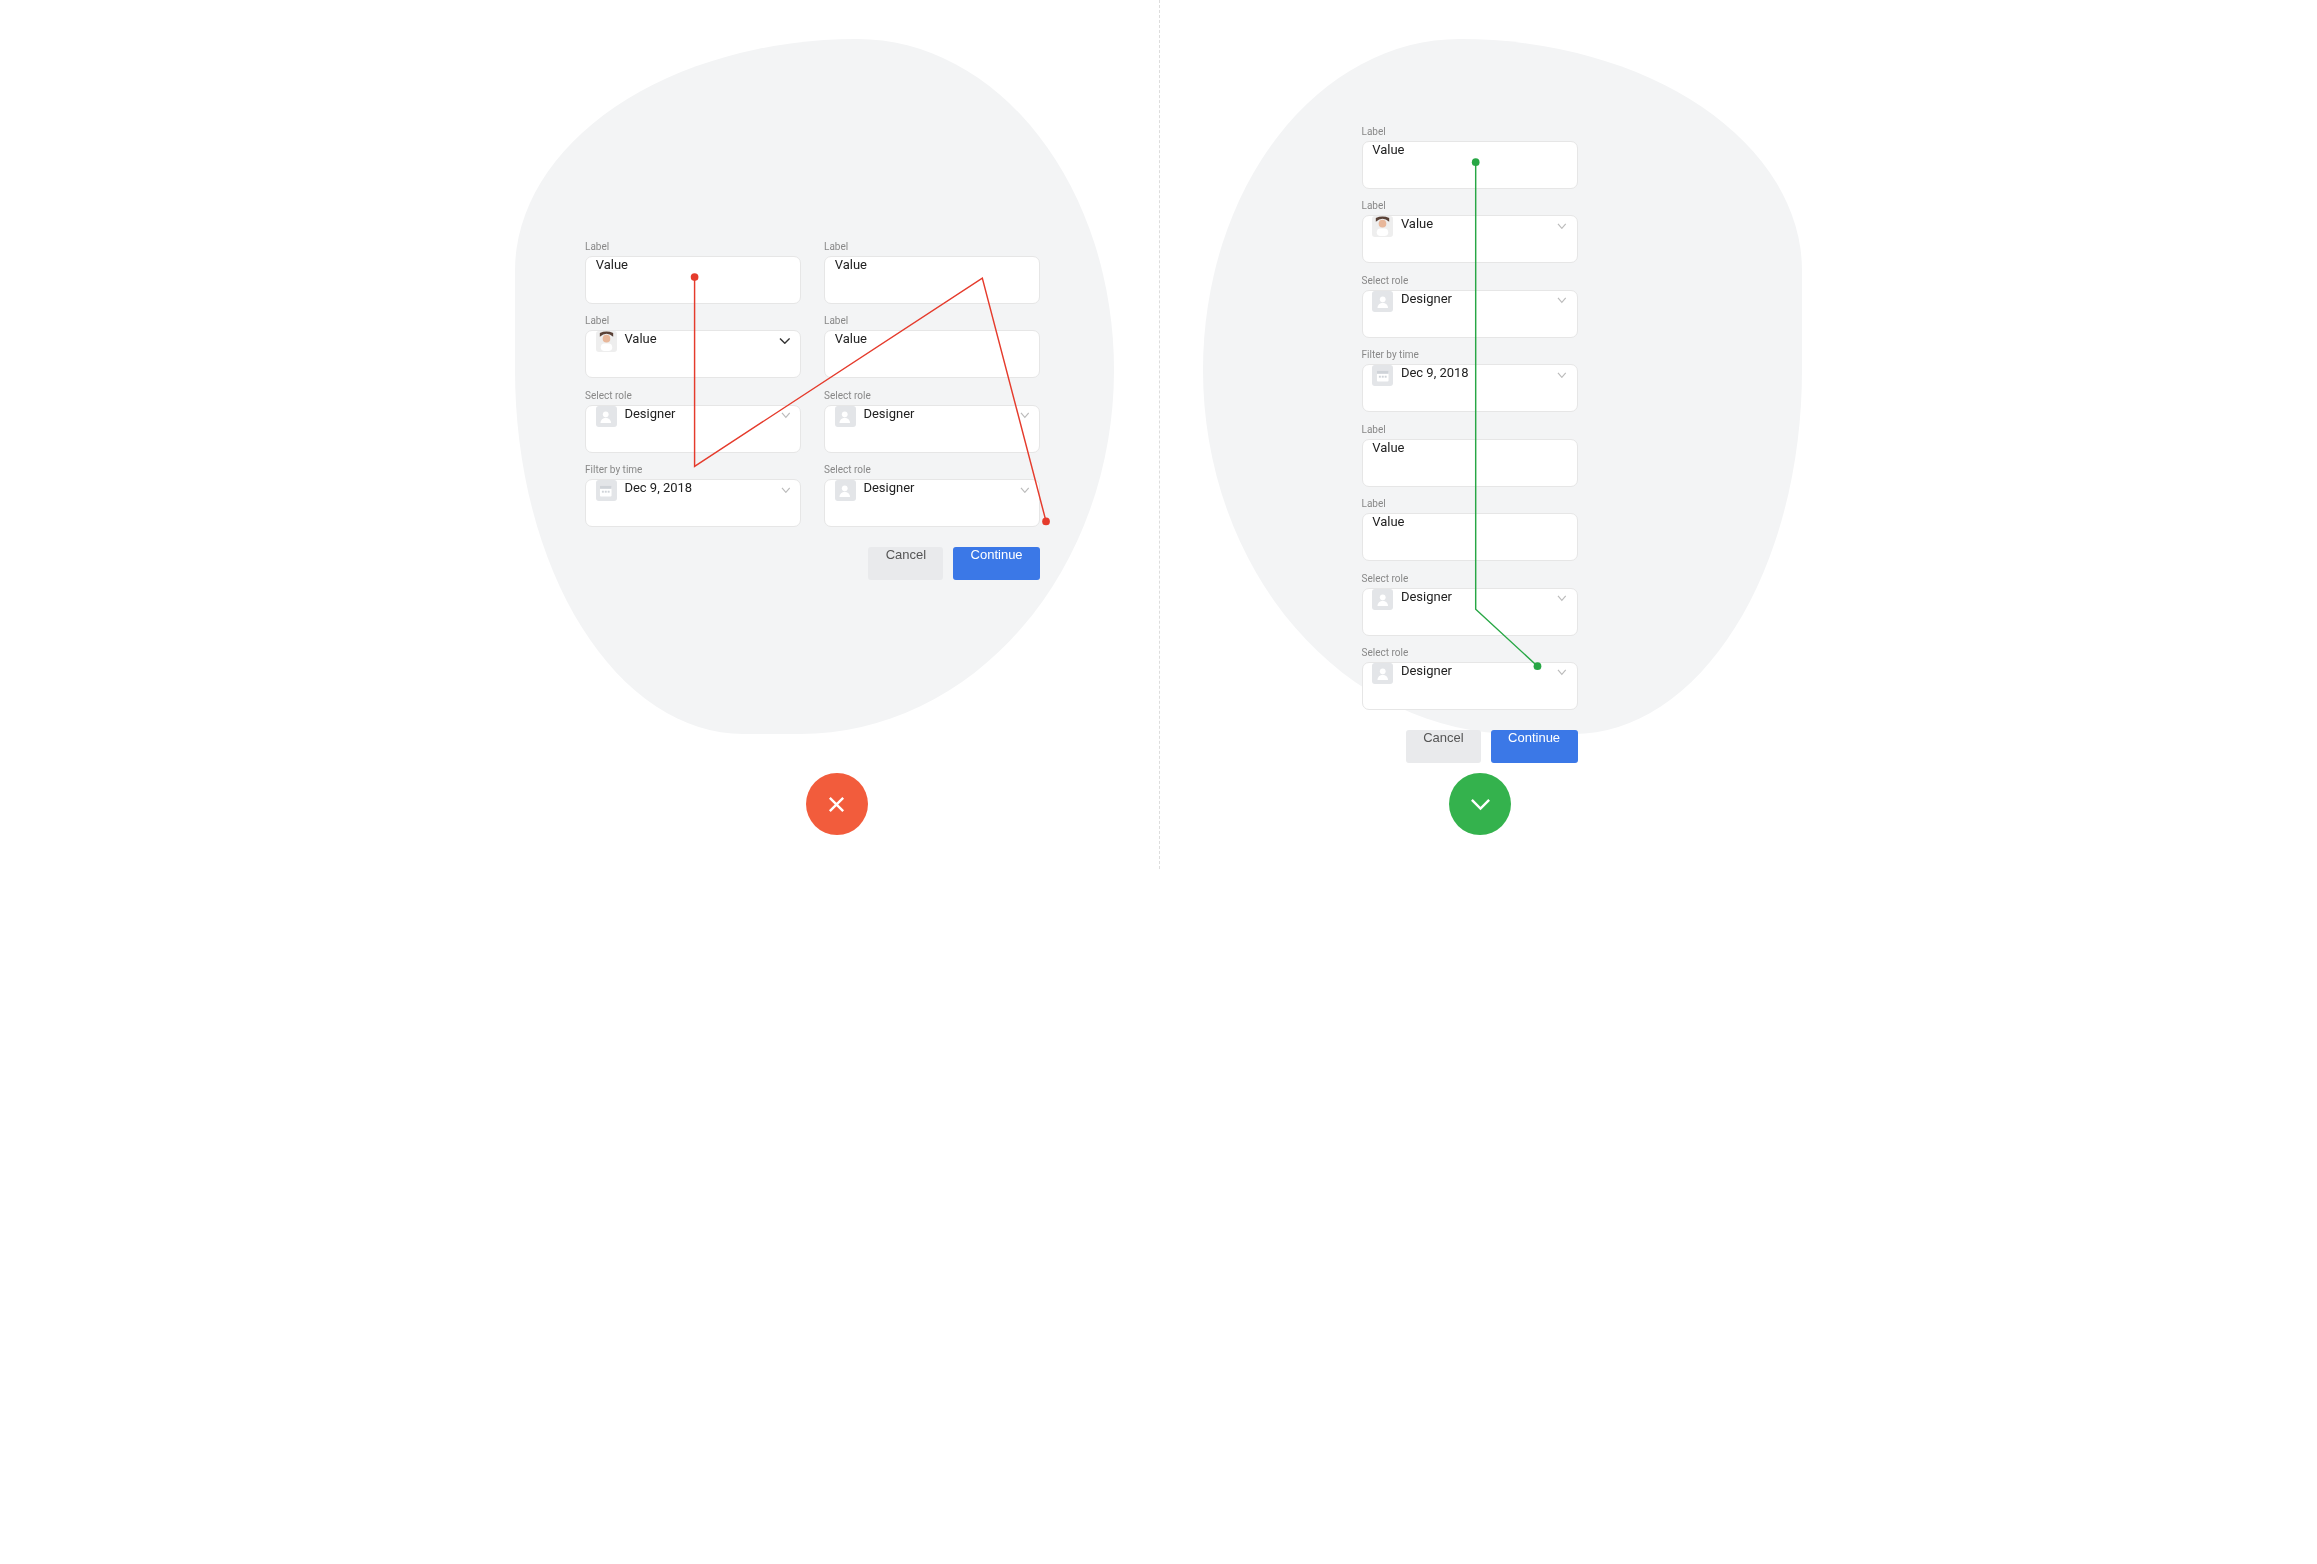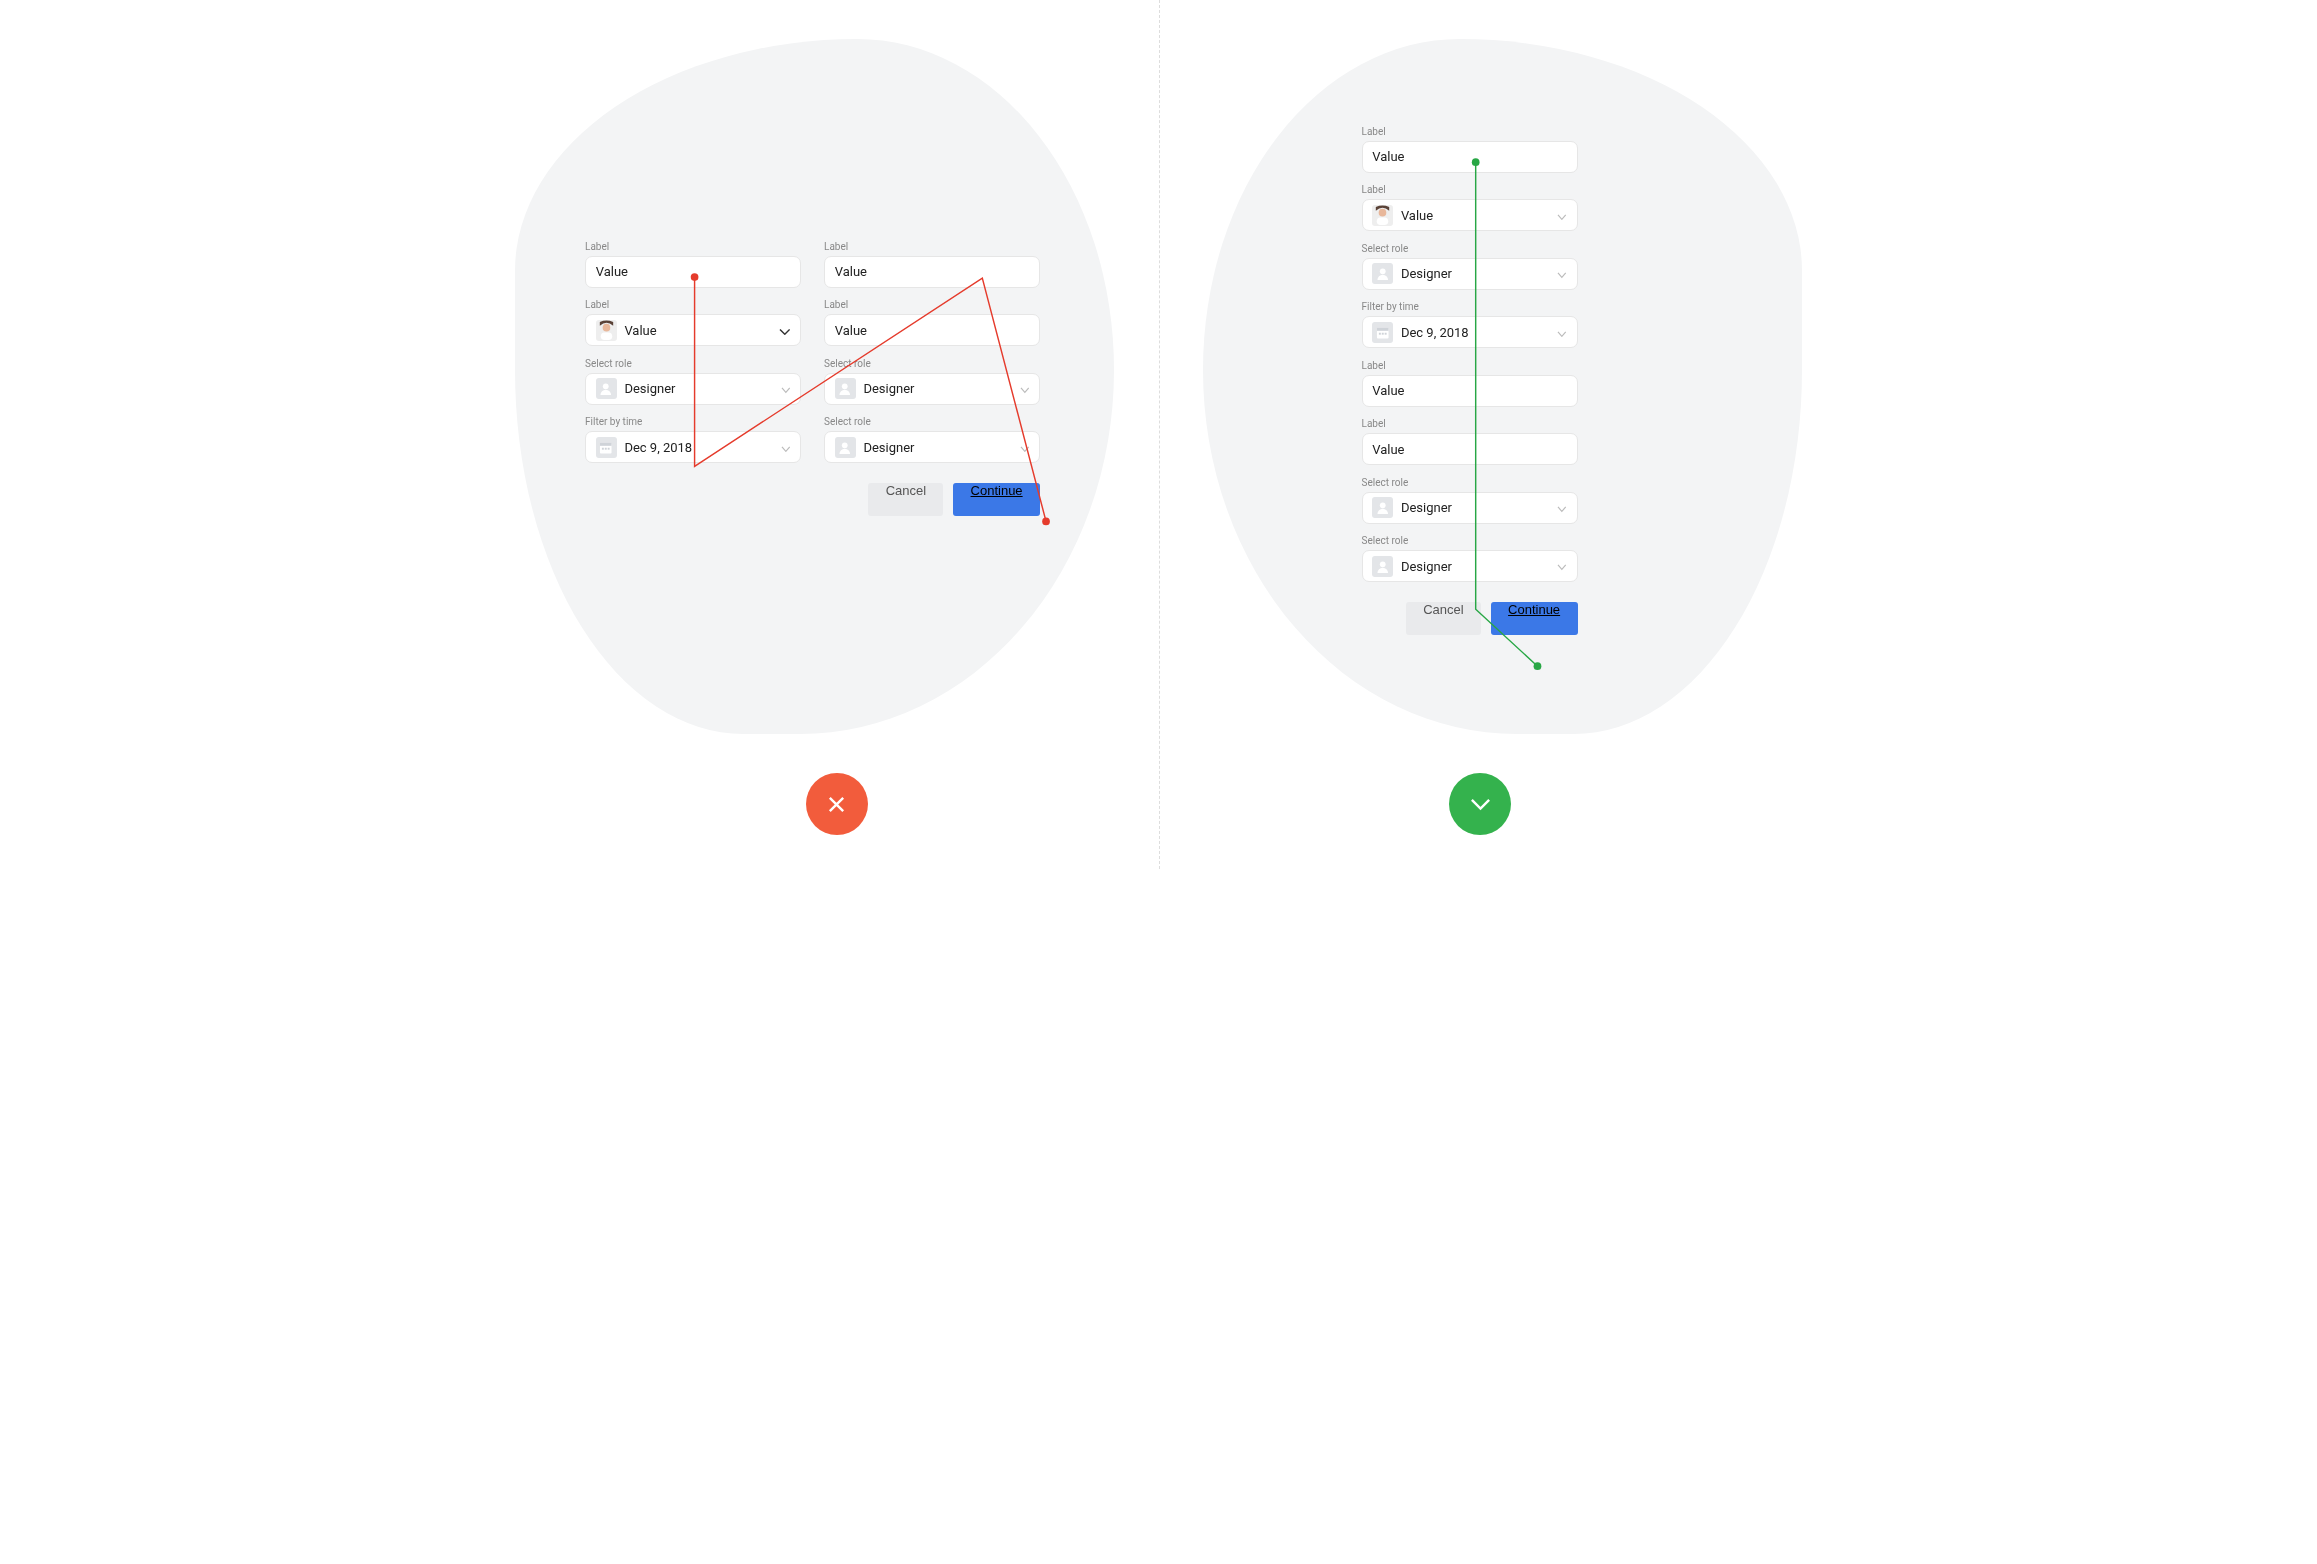--- a/index.html
+++ b/index.html
@@ -72,23 +72,23 @@
 
   .field { margin-bottom: 11.6px; }
   .flabel {
     font-size: 10px;
     color: #888;
     margin-bottom: 3.9px;
     display: block;
   }
   .input {
     display: flex;
-    align-items: center;
+    align-items: flex-start;
     width: 100%;
-    height: 32px;
+    height: 48px;
     background: #fff;
     border: 1px solid #e6e6e6;
     border-radius: 7px;
     padding: 0 9.7px;
     position: relative;
   }
   .input .val {
     flex: 1;
     font-size: 13px;
     color: #222;
@@ -136,21 +136,21 @@
   .btn {
     height: 33px;
     padding: 0 17.4px;
     border-radius: 2.9px;
     border: none;
     font-size: 13px;
     cursor: pointer;
     display: inline-flex;
   }
   .btn-cancel { background: #e9eaec; color: #555; }
-  .btn-primary { background: #3b78e7; color: #000000; text-decoration: underline; }
+  .btn-primary { background: #3b78e7; color: #ffffff; }
 
   
   svg.overlay {
     position: absolute;
     top: 0; left: 0;
     z-index: 5;
     pointer-events: none;
   }
 
   

